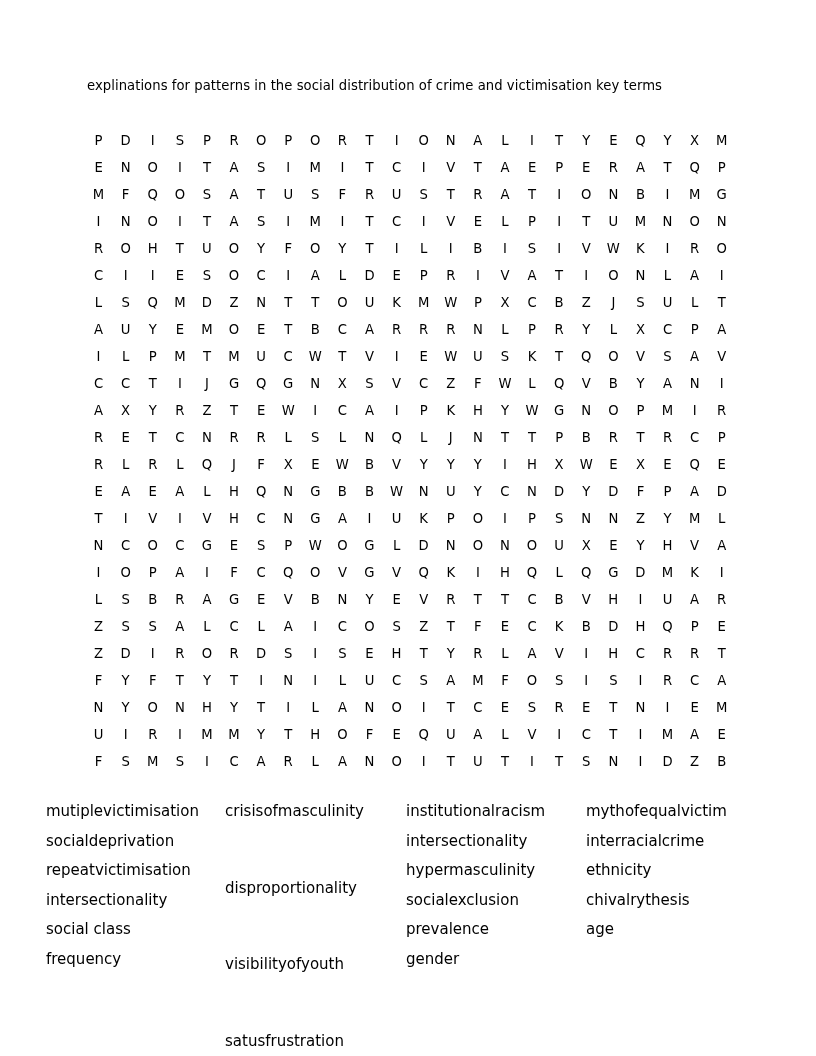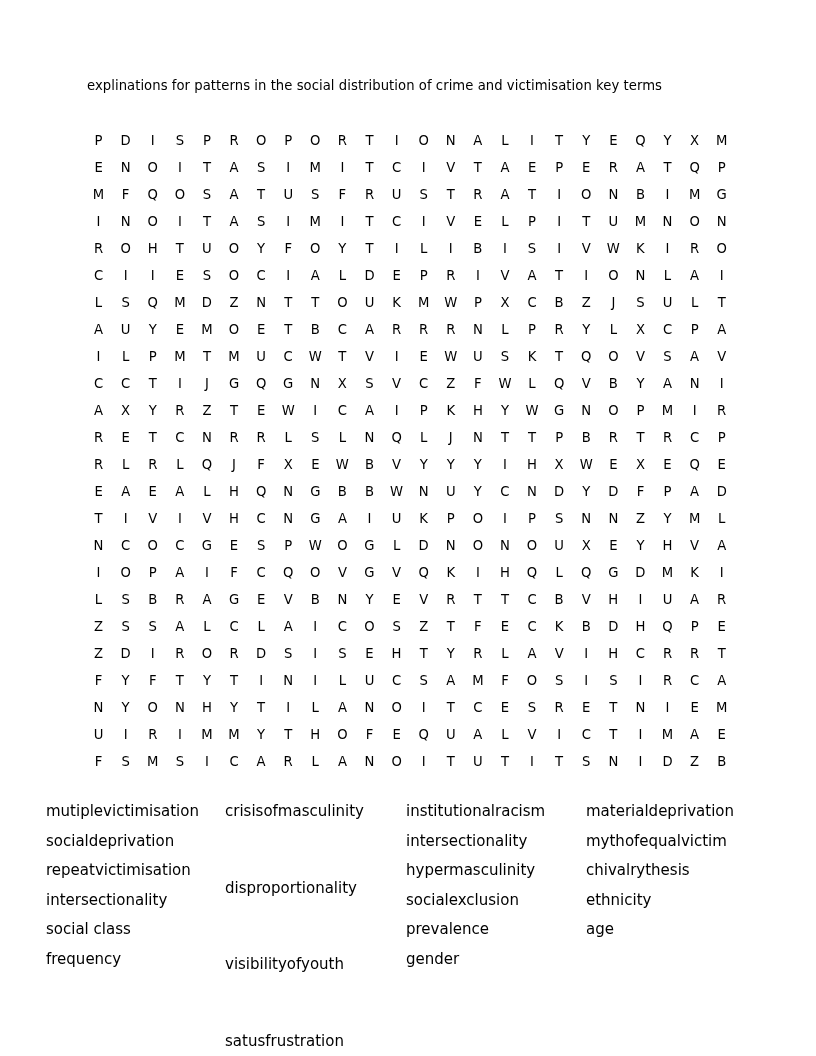--- a/index.html
+++ b/index.html
@@ -730,21 +730,21 @@
       </div>
       <div class="word-column col-2">
         <div class="word-item">institutionalracism</div>
         <div class="word-item">intersectionality</div>
         <div class="word-item">hypermasculinity</div>
         <div class="word-item">socialexclusion</div>
         <div class="word-item">prevalence</div>
         <div class="word-item">gender</div>
       </div>
       <div class="word-column col-3">
-        <div class="word-item">materialdeprivation</div>
         <div class="word-item">mythofequalvictim</div>
+        <div class="word-item">interracialcrime</div>
+        <div class="word-item">ethnicity</div>
         <div class="word-item">chivalrythesis</div>
-        <div class="word-item">ethnicity</div>
         <div class="word-item">age</div>
       </div>
     </div>
 
 </div>
 
 </body></html>

